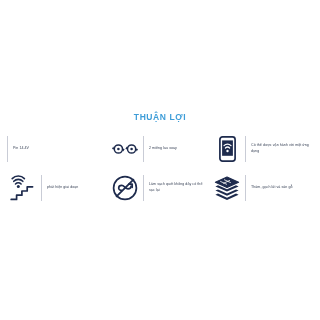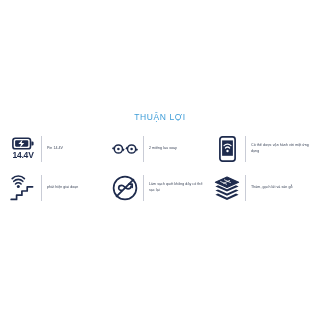--- a/index.html
+++ b/index.html
@@ -20,21 +20,21 @@
     background: #ffffff;
   }
   .section-title {
     position: absolute;
     top: 112px;
     left: 0;
     width: 320px;
     text-align: center;
     color: #3e9dd8;
     font-size: 8.5px;
-    font-weight: normal;
+    font-weight: bold;
     letter-spacing: 0.6px;
     line-height: 11px;
   }
   .grid {
     position: absolute;
     top: 129px;
     left: 6px;
     width: 308px;
     display: flex;
     flex-wrap: wrap;
@@ -92,31 +92,20 @@
 </head>
 <body>
 
 <div id="page">
 
   <div class="section-title">THUẬN LỢI</div>
 
   <div class="grid">
 
     <div class="feature">
-      <div class="feature-icon">
-        <div class="batt-wrap">
-          <svg width="22" height="13" viewBox="0 0 22 13" fill="none">
-            <rect x="0.9" y="1.2" width="17.6" height="10.6" rx="2.4" stroke="#1e2b4d" stroke-width="1.6"></rect>
-            <rect x="3.1" y="3.3" width="13.2" height="6.4" rx="1.1" fill="#1e2b4d"></rect>
-            <path d="M19.4 4.4h1.1a1.1 1.1 0 0 1 1.1 1.1v2a1.1 1.1 0 0 1-1.1 1.1h-1.1z" fill="#1e2b4d"></path>
-            <path d="M10.6 2.6 6.4 7.1h2.6l-1.1 3.6 4.4-4.7h-2.7z" fill="#ffffff"></path>
-          </svg>
-          <div class="batt-volt">14.4V</div>
-        </div>
-      </div>
       <div class="divider"></div>
       <div class="feature-label">Pin 14.4V</div>
     </div>
 
     <div class="feature">
       <div class="feature-icon">
         <svg width="26" height="12" viewBox="0 0 26 12" fill="none">
           <circle cx="6.4" cy="6" r="4.1" stroke="#1e2b4d" stroke-width="1.5"></circle>
           <circle cx="19.6" cy="6" r="4.1" stroke="#1e2b4d" stroke-width="1.5"></circle>
           <circle cx="6.4" cy="6" r="1.3" fill="#1e2b4d"></circle>

